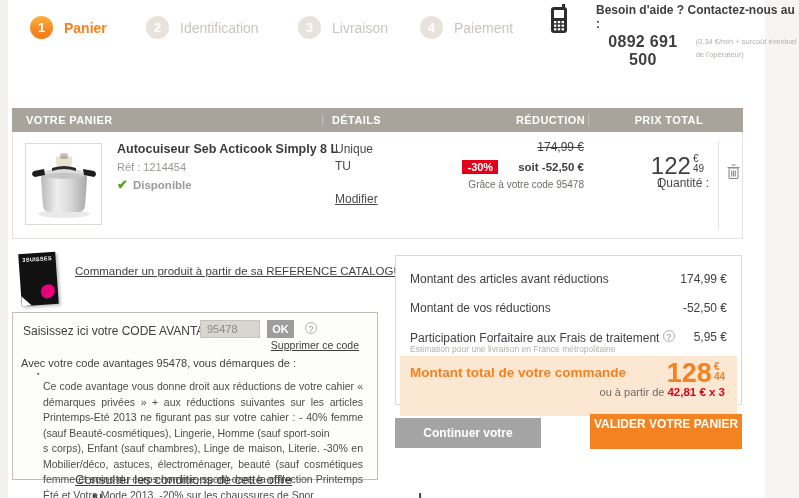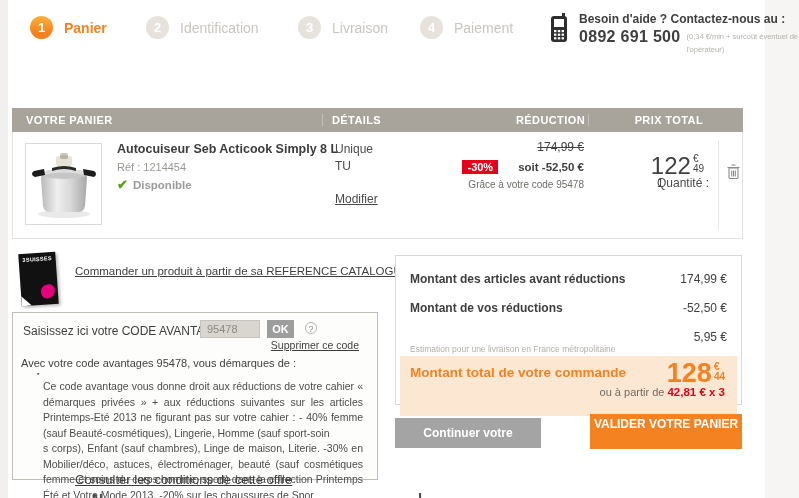--- a/index.html
+++ b/index.html
@@ -13,24 +13,24 @@
   .step { position:absolute; top:16px; display:flex; align-items:center; gap:11px; }
   .step-circle { width:23px; height:23px; border-radius:50%; color:#fff; font-weight:bold;
                  font-size:13px; text-align:center; line-height:23px; }
   .step.active .step-circle { background:linear-gradient(180deg,#fcb23d 0%,#f58220 70%); }
   .step.inactive .step-circle { background:#e7e3dc; }
   .step-label { font-size:14px; }
   .step.active .step-label { color:#f58220; font-weight:bold; }
   .step.inactive .step-label { color:#c9c5bf; }
 
   
-  .help { position:absolute; left:548px; top:12px; display:flex; gap:9px; }
+  .help { position:absolute; left:548px; top:3px; display:flex; gap:26px; }
   .help-text1 { font-size:12px; font-weight:bold; color:#3f3f3f; }
   .help-row2 { display:flex; align-items:flex-start; gap:6px; margin-top:2px; }
-  .help-phone { font-size:16px; font-weight:bold; color:#3f3f3f; letter-spacing:0.3px; }
+  .help-phone { font-size:16px; font-weight:bold; color:#3f3f3f; letter-spacing:0.3px;text-align:center; }
   .help-note { font-size:7.5px; line-height:13px; color:#b3b0aa; width:112px; padding-top:2px; }
 
   
   .cart-header { position:absolute; left:12px; top:108px; width:731px; height:24px; background:#a8a49c; }
   .cart-header span { position:absolute; top:0; line-height:24px; color:#fff; font-size:11px;
                       font-weight:bold; letter-spacing:0.4px; }
   .ch-sep { position:absolute; top:6px; width:1px; height:12px; background:#c6c2ba; }
 
   .cart-body { position:absolute; left:12px; top:132px; width:731px; height:107px; background:#fff;
                border:1px solid #e5e3df; border-top:none; }
@@ -80,21 +80,21 @@
   .cb-del { position:absolute; right:18px; top:26px; font-size:10.5px; }
   .cb-intro { position:absolute; left:8px; top:44px; font-size:11px; color:#3f3f3f; }
   .cb-bullet { position:absolute; left:24px; top:57px; font-size:7px; color:#555; }
   .cb-terms { position:absolute; left:30px; top:66px; width:320px; font-size:10.5px; color:#4c4c4c;
               line-height:15.5px; white-space:pre-line; text-align:justify; }
   .cb-cond { position:absolute; left:30px; top:159px; font-size:13px;padding-left:32px; }
 
   
   .summary { position:absolute; left:395px; top:255px; width:347px; height:150px;
              border:1px solid #dcd9d4; background:#fff; }
-  .sum-label { position:absolute; left:14px; font-size:12px; color:#3f3f3f;font-weight:bold; }
+  .sum-label { position:absolute; left:14px; font-size:12px; color:#3f3f3f; }
   .sum-value { position:absolute; right:14px; font-size:12px; color:#3f3f3f; }
   .sum-note { position:absolute; left:14px; top:88px; font-size:8.5px; color:#b3b0aa; }
   .total-bar { position:absolute; left:4px; right:4px; top:100px; height:60px; background:#fbe7d2; }
   .tb-title { position:absolute; left:10px; top:9px; font-size:13.5px; font-weight:bold; color:#f58220; }
   .tb-price { position:absolute; right:12px; top:2px; color:#f58220; font-weight:bold; }
   .tb-int { font-size:27px; }
   .tb-frac { display:inline-flex; flex-direction:column; font-size:10px; line-height:10px;
              vertical-align:top; margin-left:2px; padding-top:4px; }
   .tb-inst { position:absolute; right:12px; top:30px; font-size:11px; color:#6e6b66;margin-left:48px; }
   .tb-inst b { color:#e2001a; font-size:11.5px; }
@@ -256,20 +256,23 @@
     <div class="cb-terms">Ce code avantage vous donne droit aux réductions de votre cahier « démarques privées » + aux réductions suivantes sur les articles Printemps-Eté 2013 ne figurant pas sur votre cahier : - 40% femme (sauf Beauté-cosmétiques), Lingerie, Homme (sauf sport-soin
 s corps), Enfant (sauf chambres), Linge de maison, Literie. -30% en Mobilier/déco, astuces, électroménager, beauté (sauf cosmétiques femme et soins du corps homme, sport) dans la collection Printemps Été et Votre Mode 2013. -20% sur les chaussures de Spor</div>
     <a class="cb-cond link">Consulter les conditions de cette offre</a>
   </div>
 
   <div class="summary">
     <span class="sum-label" style="top:16px">Montant des articles avant réductions</span>
     <span class="sum-value" style="top:16px">174,99 €</span>
     <span class="sum-label" style="top:45px">Montant de vos réductions</span>
     <span class="sum-value" style="top:45px">-52,50 €</span>
+    <span class="sum-label" style="top:74px">
+      <span>Participation Forfaitaire aux Frais de traitement</span> <span class="qmark" style="vertical-align:2px">?</span>
+    </span>
     <span class="sum-value" style="top:74px">5,95 €</span>
     <span class="sum-note">Estimation pour une livraison en France métropolitaine</span>
 
     <div class="total-bar">
       <span class="tb-title">Montant total de votre commande</span>
       <span class="tb-price">
         <span class="tb-int">128</span><span class="tb-frac">
             <span>€</span>
             <span>44</span>
           </span>

